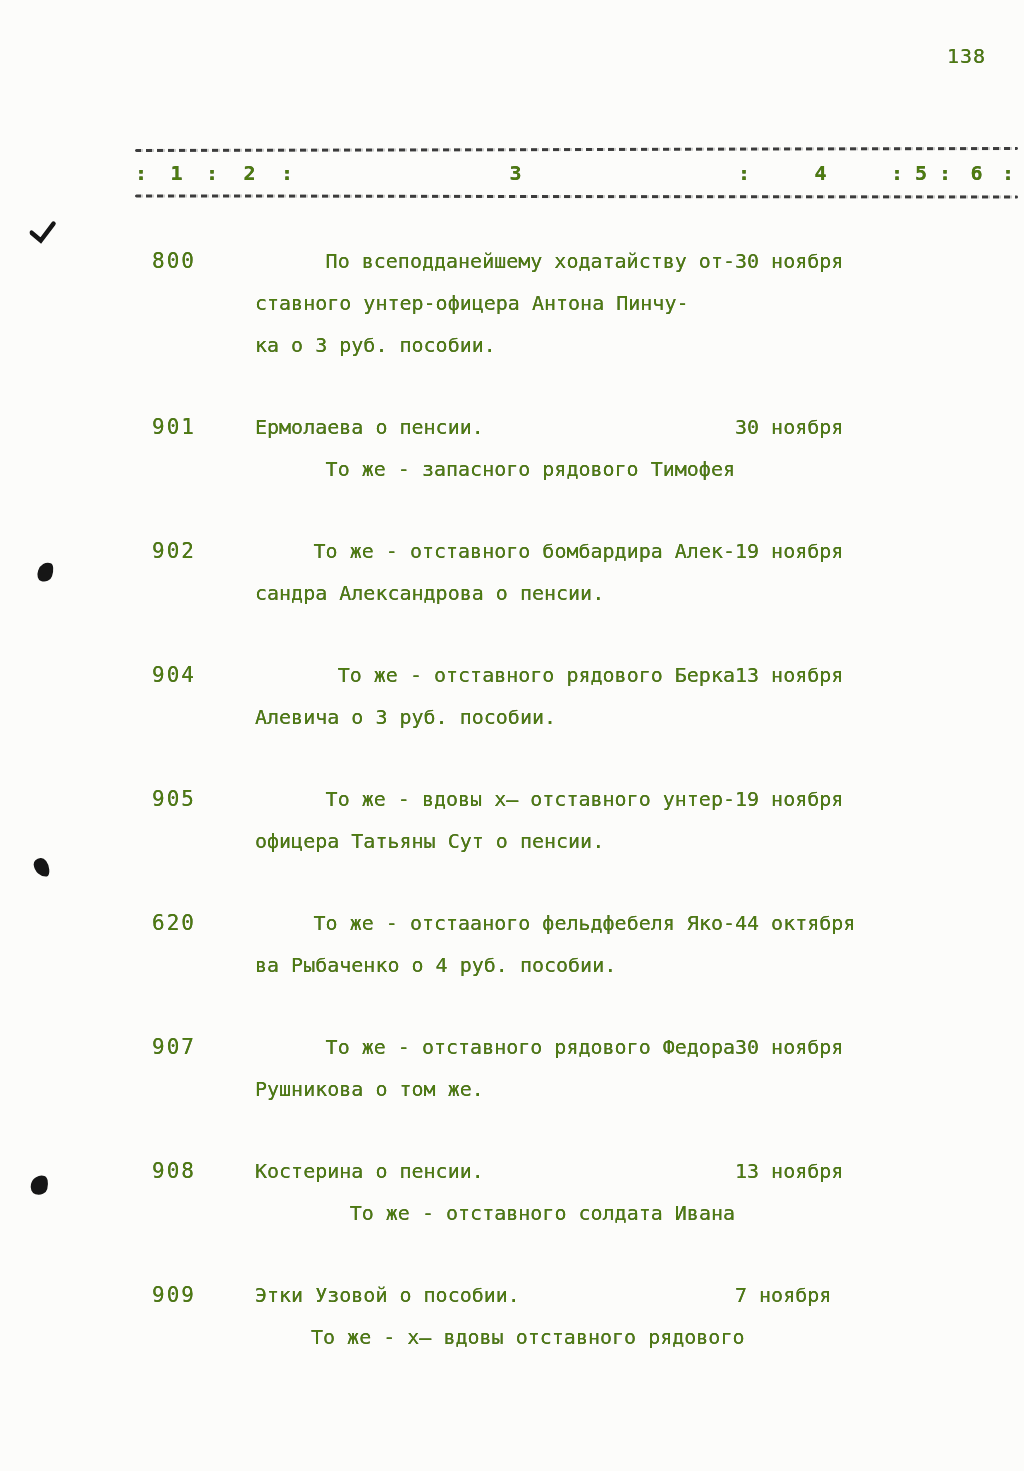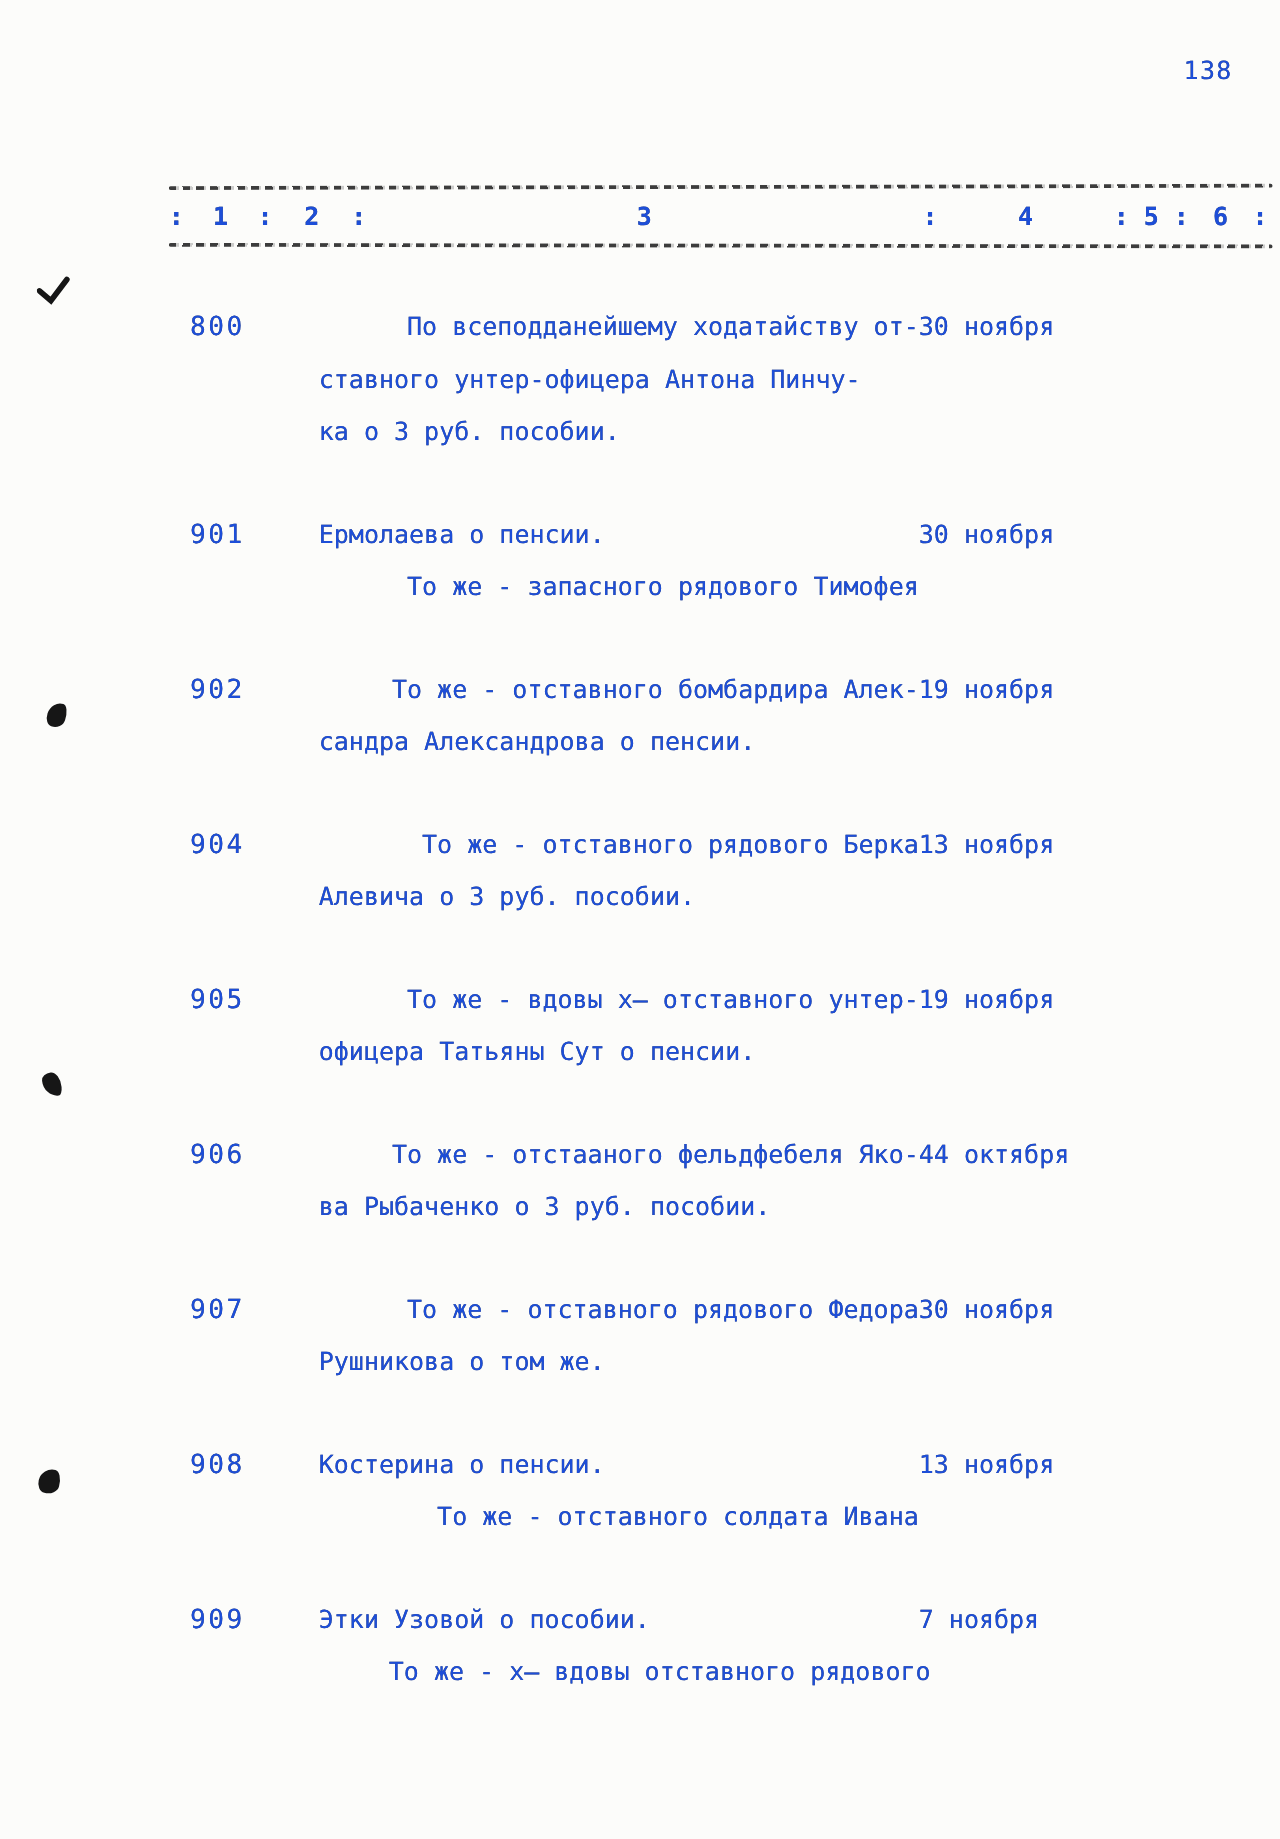--- a/index.html
+++ b/index.html
@@ -3,21 +3,21 @@
 <meta charset="utf-8">
 <style>
   * { box-sizing: border-box; margin: 0; padding: 0; }
   html, body { background: #fcfcfa; }
   .sheet {
     position: relative;
     width: 1024px;
     height: 1471px;
     background: #fcfcfa;
     font-family: "DejaVu Sans Mono", "Liberation Mono", monospace;
-    color: #1d4ed8;
+    color: #4d7c0f;
     overflow: hidden;
     text-shadow: 0 0 0.5px rgba(25,25,25,0.75);
   }
 
   .page-number {
     position: absolute;
     top: 44px;
     right: 38px;
     font-size: 20px;
     letter-spacing: 1px;
@@ -164,24 +164,24 @@
   <div class="entry">
     <div class="entry-number">905</div>
     <div class="entry-lines">
           <div class="line first">То же - вдовы х̶ отставного унтер-</div>
           <div class="line">офицера Татьяны Сут о пенсии.</div>
         </div>
     <div class="entry-date">19 ноября</div>
   </div>
 
   <div class="entry">
-    <div class="entry-number">906</div>
+    <div class="entry-number">620</div>
     <div class="entry-lines">
           <div class="line first">То же - отстааного фельдфебеля Яко-</div>
-          <div class="line">ва Рыбаченко о 3 руб. пособии.</div>
+          <div class="line">ва Рыбаченко о 4 руб. пособии.</div>
         </div>
     <div class="entry-date">44 октября</div>
   </div>
 
   <div class="entry">
     <div class="entry-number">907</div>
     <div class="entry-lines">
           <div class="line first">То же - отставного рядового Федора</div>
           <div class="line">Рушникова о том же.</div>
         </div>

